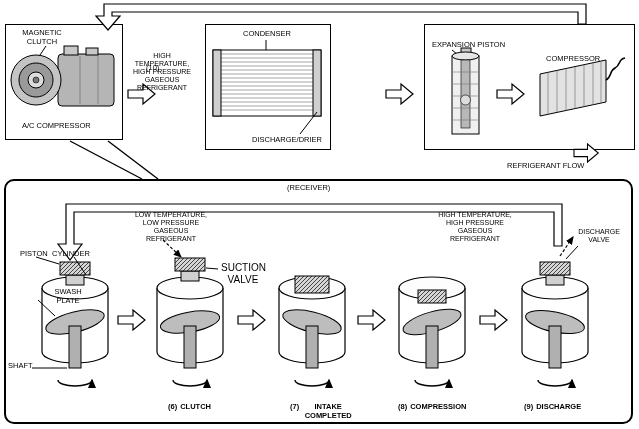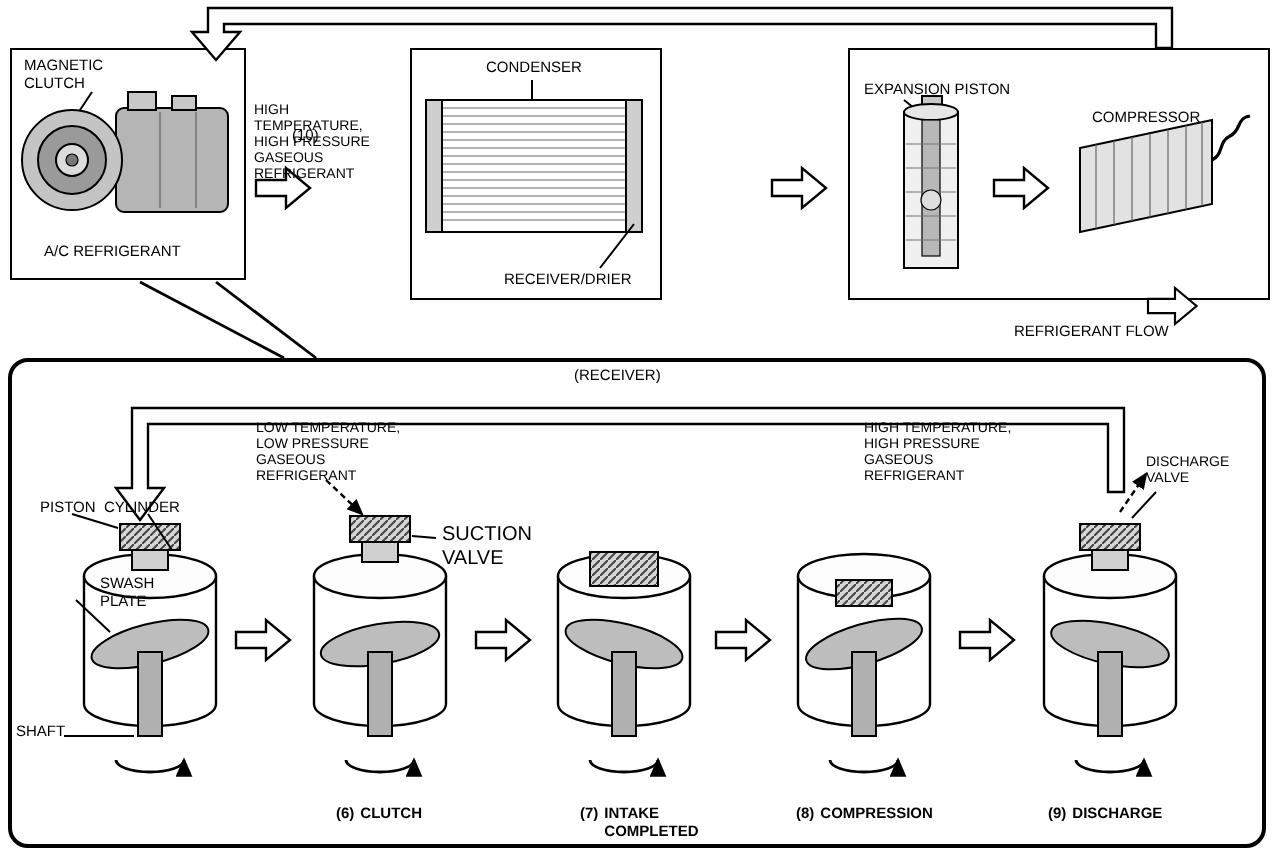--- a/index.html
+++ b/index.html
@@ -1,21 +1,21 @@
 <!DOCTYPE html>
 <html><head>
 <meta charset="utf-8">
 <style>
   html,body{margin:0;padding:0;background:#fff;}
   .page{position:relative;width:639px;height:429px;background:#fff;overflow:hidden;
         font-family:"Liberation Sans", sans-serif;}
   .box{position:absolute;border:1.5px solid #000;box-sizing:border-box;z-index:1;background:transparent;}
   .panel{position:absolute;border:2px solid #000;border-radius:10px;box-sizing:border-box;z-index:1;background:transparent;}
   svg.gfx{position:absolute;left:0;top:0;z-index:2;pointer-events:none;}
-  .lbl{position:absolute;z-index:3;font-size:7.5px;line-height:1.15;color:#000;white-space:nowrap;}
+  .lbl{position:absolute;z-index:3;font-size:7.5px;line-height:1.15;color:#000;white-space:nowrap;text-align:center;}
   .para{white-space:normal;font-size:7px;}
   .stage{position:absolute;z-index:3;font-size:7.5px;font-weight:bold;color:#000;display:flex;gap:3px;line-height:1.2;}
   .stage .nm{display:inline-block;}
 </style>
 </head>
 <body>
 
 <div class="page">
 
   <div class="box" style="left:5px;top:24px;width:118px;height:116px;"></div>
@@ -202,27 +202,27 @@
       <line x1="36" y1="257" x2="59" y2="264"></line>
       <line x1="74" y1="257" x2="86" y2="275"></line>
       <line x1="38" y1="300" x2="55" y2="316"></line>
       <line x1="32" y1="368" x2="67" y2="368"></line>
       <line x1="218" y1="269" x2="206" y2="268"></line>
       <line x1="578" y1="246" x2="566" y2="259"></line>
     </g>
   </svg>
 
   <div class="lbl para" style="left:12px;top:29px;width:60px;font-size:7.5px;">MAGNETIC CLUTCH</div>
-  <div class="lbl" style="left:22px;top:122px;">A/C REFRIGERANT</div>
+  <div class="lbl" style="left:22px;top:122px;">A/C COMPRESSOR</div>
 
   <div class="lbl" style="left:146px;top:40px;margin-top:24px;">(10)</div>
   <div class="lbl para" style="left:127px;top:52px;width:70px;">HIGH TEMPERATURE, HIGH PRESSURE GASEOUS REFRIGERANT</div>
 
   <div class="lbl" style="left:243px;top:30px;">CONDENSER</div>
-  <div class="lbl" style="left:252px;top:136px;">RECEIVER/DRIER</div>
+  <div class="lbl" style="left:252px;top:136px;">DISCHARGE/DRIER</div>
 
   <div class="lbl" style="left:432px;top:41px;">EXPANSION PISTON</div>
   <div class="lbl" style="left:546px;top:55px;">COMPRESSOR</div>
   <div class="lbl" style="left:507px;top:162px;">REFRIGERANT FLOW</div>
 
   <div class="lbl" style="left:287px;top:184px;">(RECEIVER)</div>
 
   <div class="lbl para" style="left:128px;top:211px;width:86px;">LOW TEMPERATURE, LOW PRESSURE GASEOUS REFRIGERANT</div>
   <div class="lbl para" style="left:432px;top:211px;width:86px;">HIGH TEMPERATURE, HIGH PRESSURE GASEOUS REFRIGERANT</div>
   <div class="lbl para" style="left:573px;top:228px;width:52px;">DISCHARGE VALVE</div>
@@ -232,21 +232,21 @@
   <div class="lbl para" style="left:6px;top:288px;width:36px;font-size:7.5px;margin-left:44px;">SWASH PLATE</div>
   <div class="lbl" style="left:8px;top:362px;">SHAFT</div>
   <div class="lbl para" style="left:221px;top:262px;width:44px;font-size:10px;">SUCTION VALVE</div>
 
   <div class="stage" style="left:168px;top:402px;">
     <span>(6)</span>
     <span class="nm">CLUTCH</span>
   </div>
   <div class="stage" style="left:290px;top:402px;">
     <span>(7)</span>
-    <span class="nm" style="width:52px;white-space:normal;">INTAKE COMPLETED</span>
+    <span class="nm" style="width:52px;white-space:normal;text-align:center;">INTAKE COMPLETED</span>
   </div>
   <div class="stage" style="left:398px;top:402px;">
     <span>(8)</span>
     <span class="nm">COMPRESSION</span>
   </div>
   <div class="stage" style="left:524px;top:402px;">
     <span>(9)</span>
     <span class="nm">DISCHARGE</span>
   </div>
 

